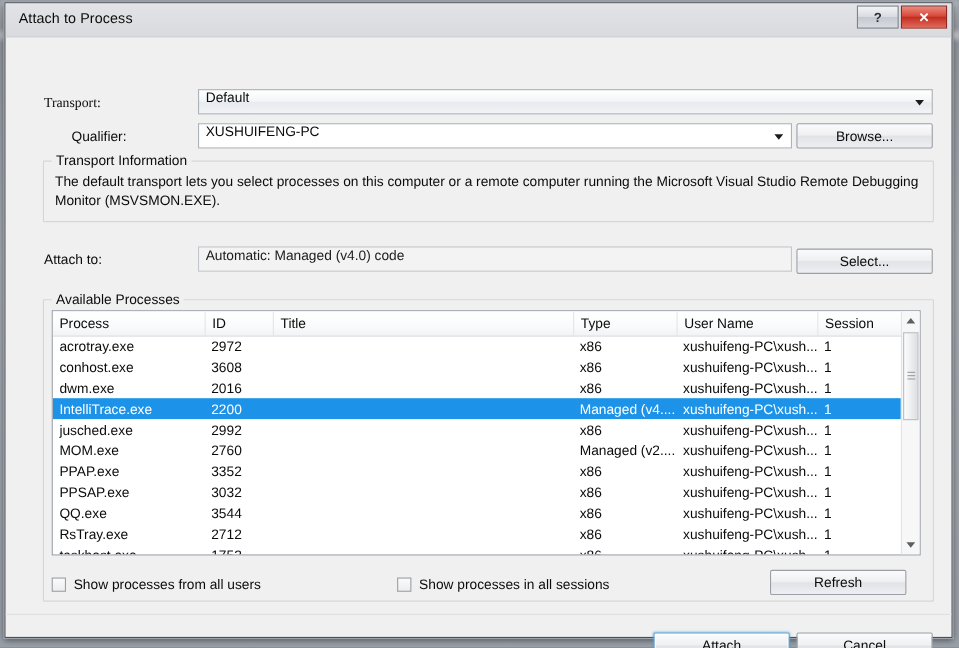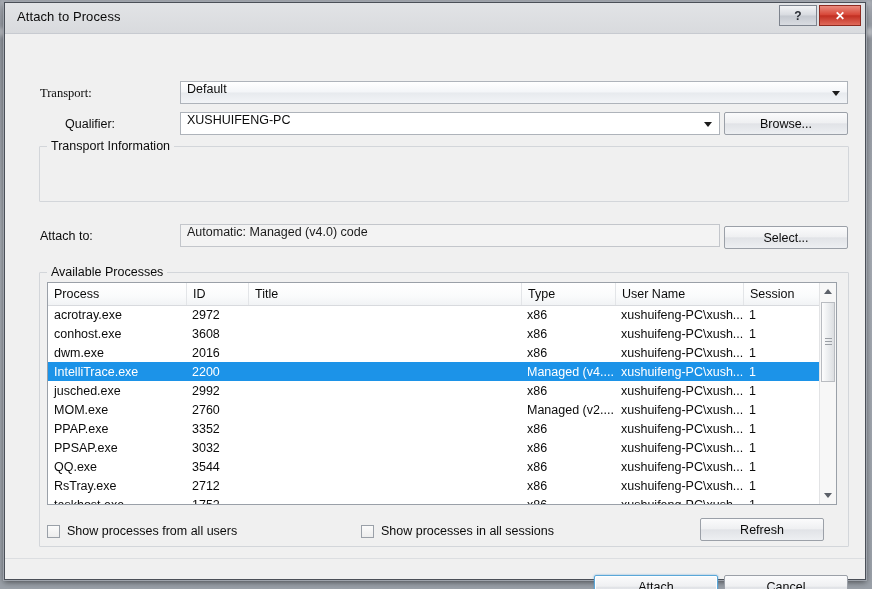--- a/index.html
+++ b/index.html
@@ -301,20 +301,21 @@
 
     <div class="lbl" style="left:35px; top:83px;margin-left:25px;">Qualifier:</div>
     <div class="field" style="left:175px; top:78px; width:540px; height:23px;">
       <span class="val">XUSHUIFENG-PC</span>
       <span class="arrow"></span>
     </div>
     <div class="btn" style="left:719px; top:78px; width:124px; height:23px;">Browse...</div>
 
     <div class="group" style="left:34px; top:112px; width:810px; height:56px;">
       <div class="group-title">Transport Information</div>
+      <div class="group-text">The default transport lets you select processes on this computer or a remote computer running the Microsoft Visual Studio Remote Debugging Monitor (MSVSMON.EXE).</div>
     </div>
 
     <div class="lbl" style="left:35px; top:195px;">Attach to:</div>
     <div class="field readonly" style="left:175px; top:190px; width:540px; height:23px;">
       <span class="val">Automatic: Managed (v4.0) code</span>
     </div>
     <div class="btn" style="left:719px; top:192px; width:124px; height:23px;">Select...</div>
 
     <div class="group" style="left:34px; top:238px; width:810px; height:275px;">
       <div class="group-title">Available Processes</div>

